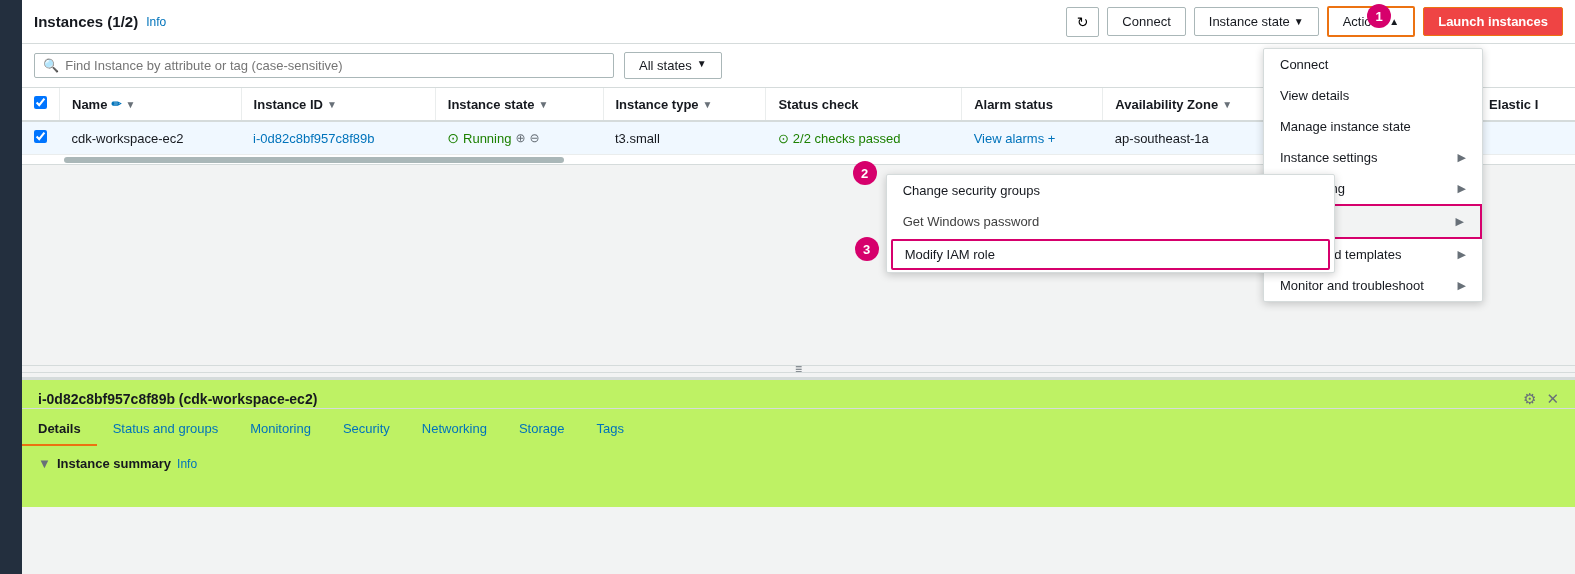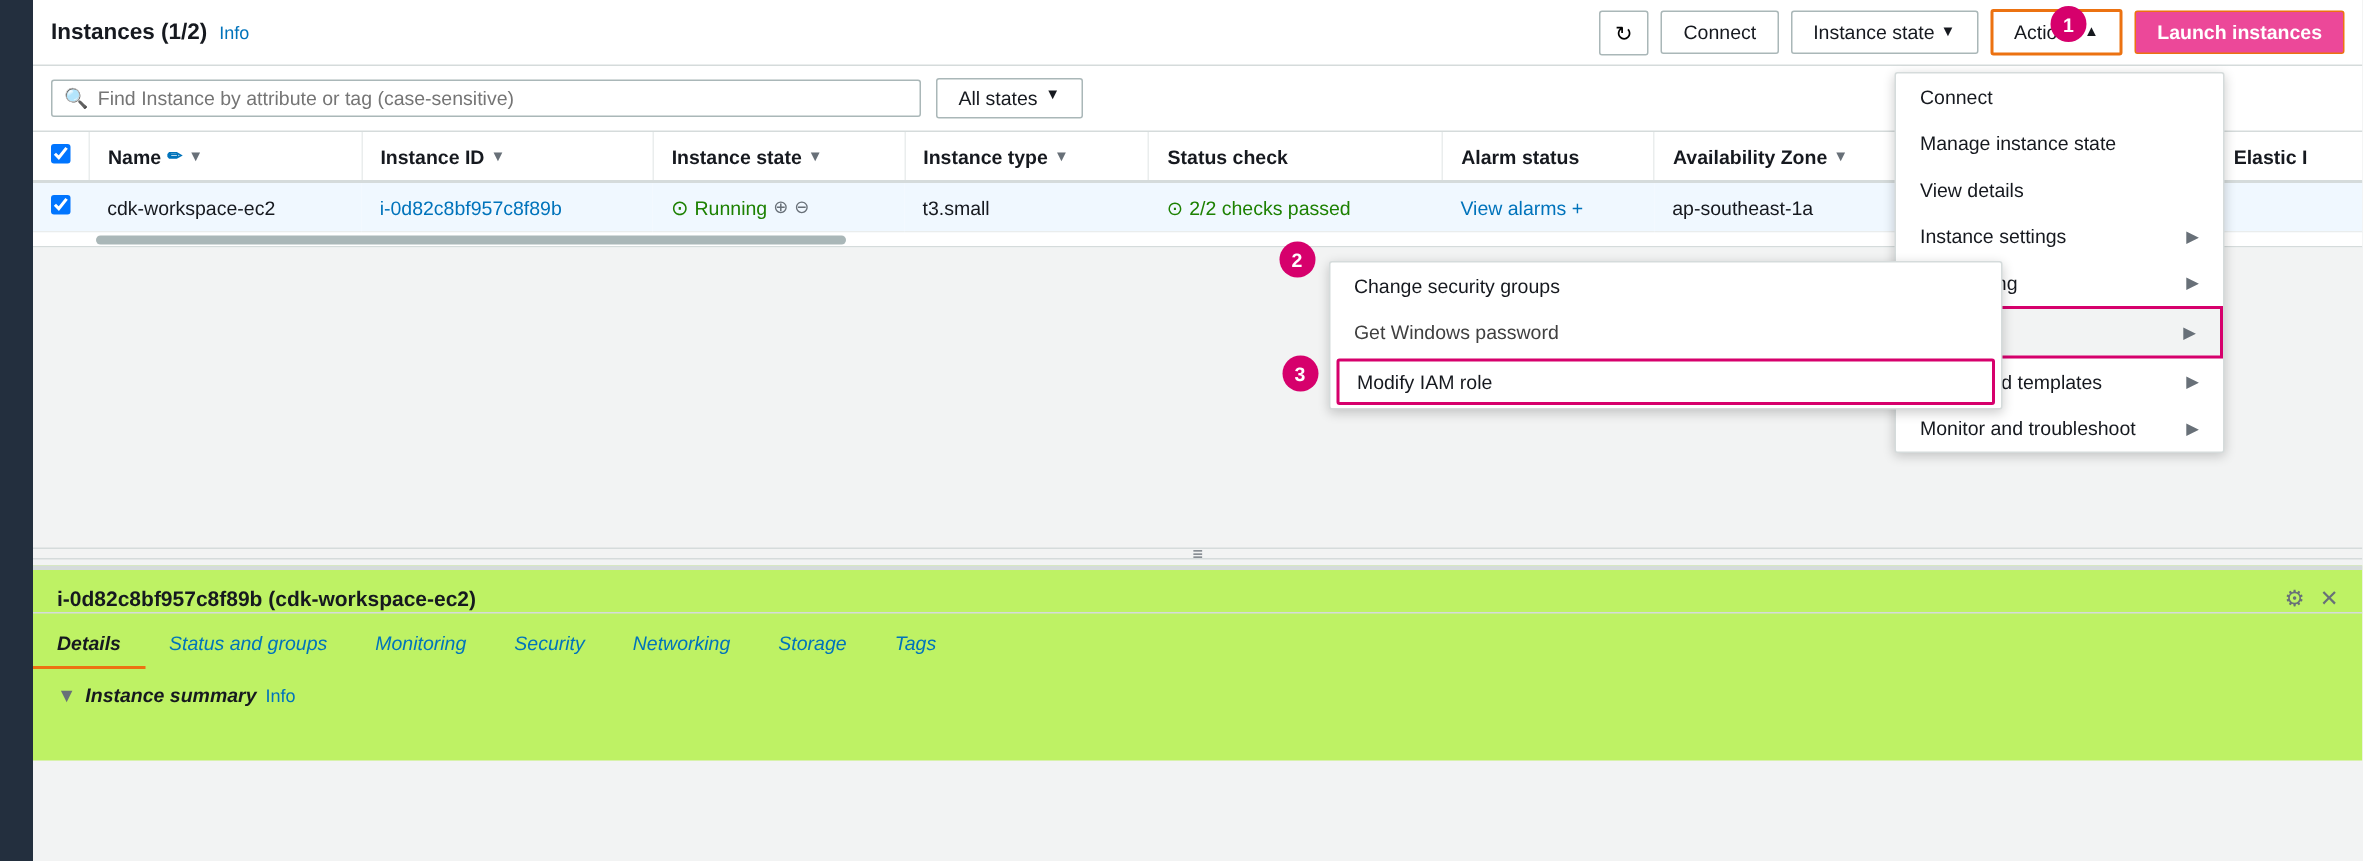--- a/index.html
+++ b/index.html
@@ -48,21 +48,21 @@
     .btn-icon {
       padding: 6px 10px;
       border-radius: 2px;
       border: 1px solid #aab7b8;
       background: #fff;
       cursor: pointer;
       display: flex;
       align-items: center;
     }
     .btn-primary {
-      background: #ec4899;
+      background: #ef4444;
       border-color: #ec7211;
       color: #fff;
       font-weight: 700;
     }
     .btn-actions-active {
       background: #fff;
       border: 2px solid #ec7211;
       color: #16191f;
     }
 
@@ -247,21 +247,20 @@
       align-items: center;
       gap: 10px;
       color: #687078;
       font-size: 16px;
     }
     .panel-tabs {
       display: flex;
       gap: 0;
       padding: 0;
       margin-top: 4px;
-      font-style: italic;
     }
     .panel-tab {
       padding: 8px 16px;
       cursor: pointer;
       color: #0073bb;
       font-size: 13px;
       border-bottom: 2px solid transparent;
     }
     .panel-tab.active {
       color: #16191f;
@@ -339,24 +338,24 @@
           <span>Launch instances</span>
         </button>
 
         <div class="num-badge" style="right:172px; top:-2px; z-index:200;">1</div>
 
         <div class="dropdown-menu" style="top:42px; right:80px; min-width:220px;">
           <div class="menu-item">
             <span>Connect</span>
           </div>
           <div class="menu-item">
+            <span>View details</span>
+          </div>
+          <div class="menu-item">
             <span>Manage instance state</span>
-          </div>
-          <div class="menu-item">
-            <span>View details</span>
           </div>
           <div class="menu-item">
             <span>Instance settings</span>
             <span class="chevron-right">▶</span>
           </div>
           <div class="menu-item">
             <span>Networking</span>
             <span class="chevron-right">▶</span>
           </div>
           <div class="menu-item security-active" style="border:2px solid #d6006c; background:#f2f3f3;">
@@ -525,19 +524,19 @@
         </div>
         <div class="panel-tab">
           <span>Storage</span>
         </div>
         <div class="panel-tab">
           <span>Tags</span>
         </div>
       </div>
       <div class="panel-section-header">
         <span class="collapse-icon" style="cursor:pointer;">▼</span>
-        <span style="font-weight:700;font-style:italic;">Instance summary</span>
+        <span style="font-weight:700;">Instance summary</span>
         <a class="info-link">Info</a>
       </div>
     </div>
 
   </div>
 </div>
 
 </body></html>

